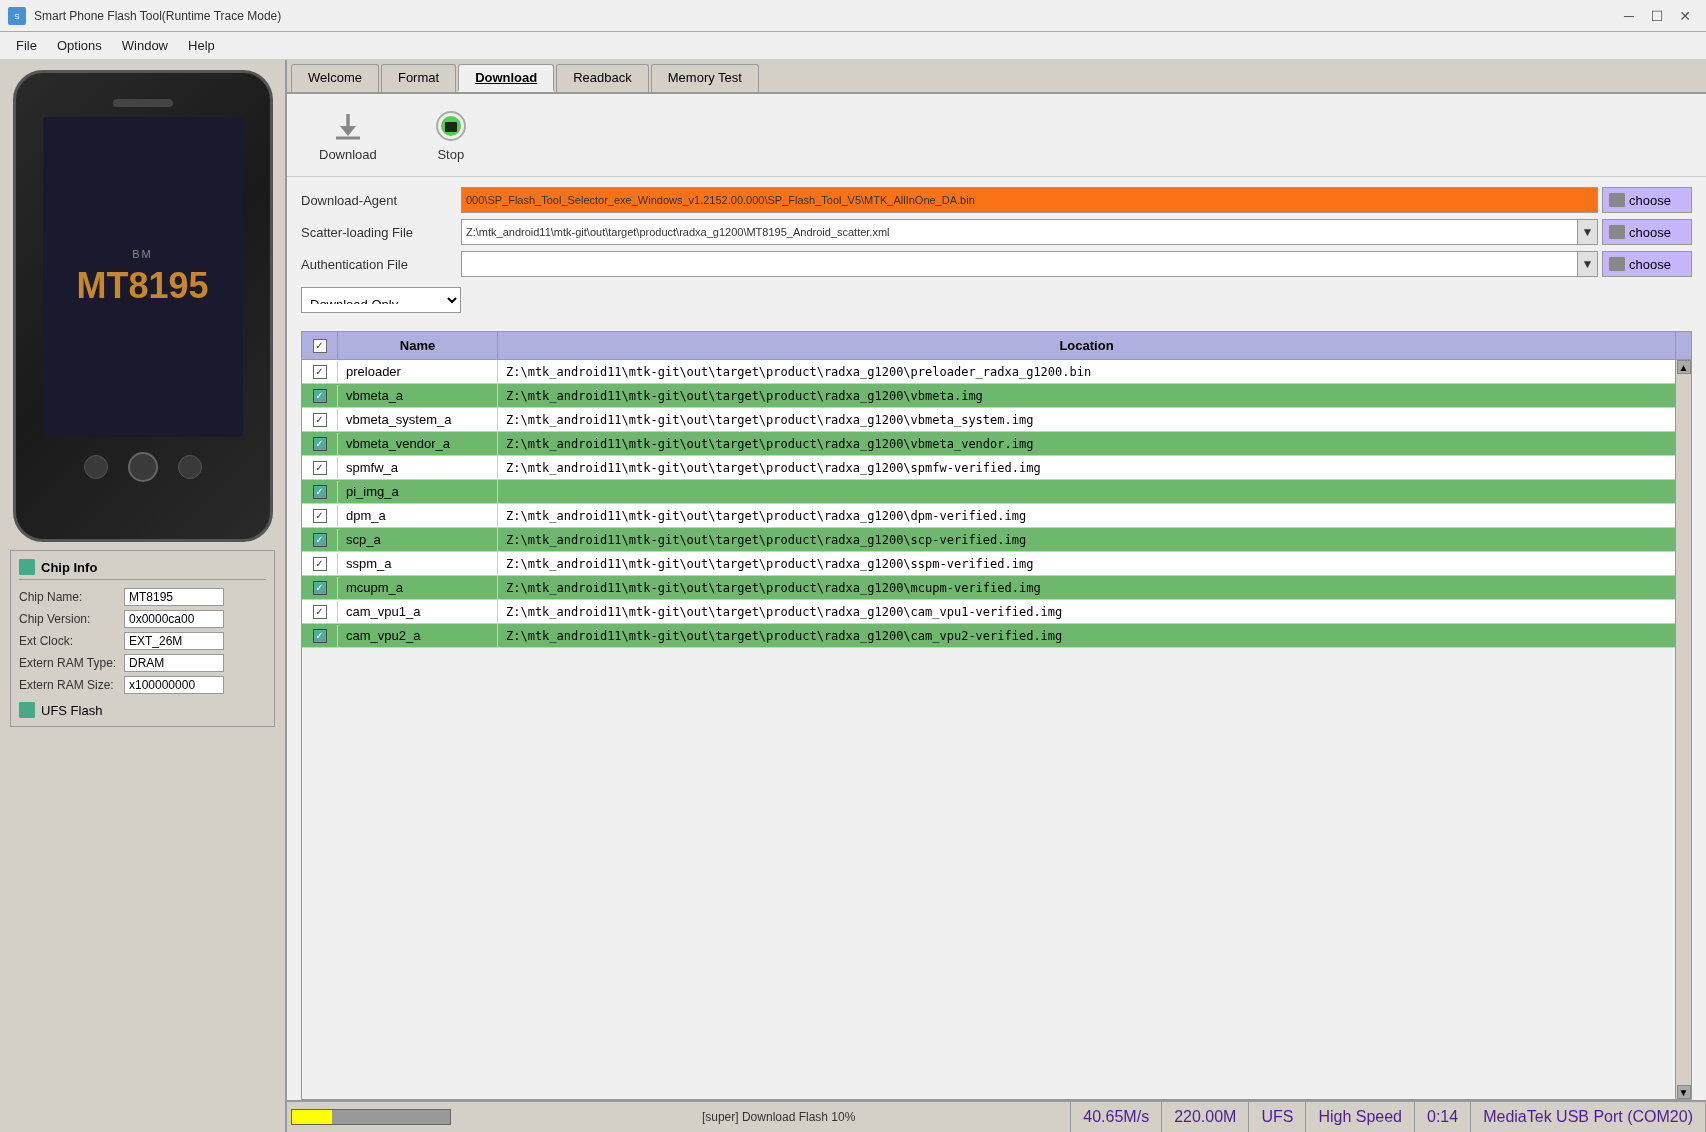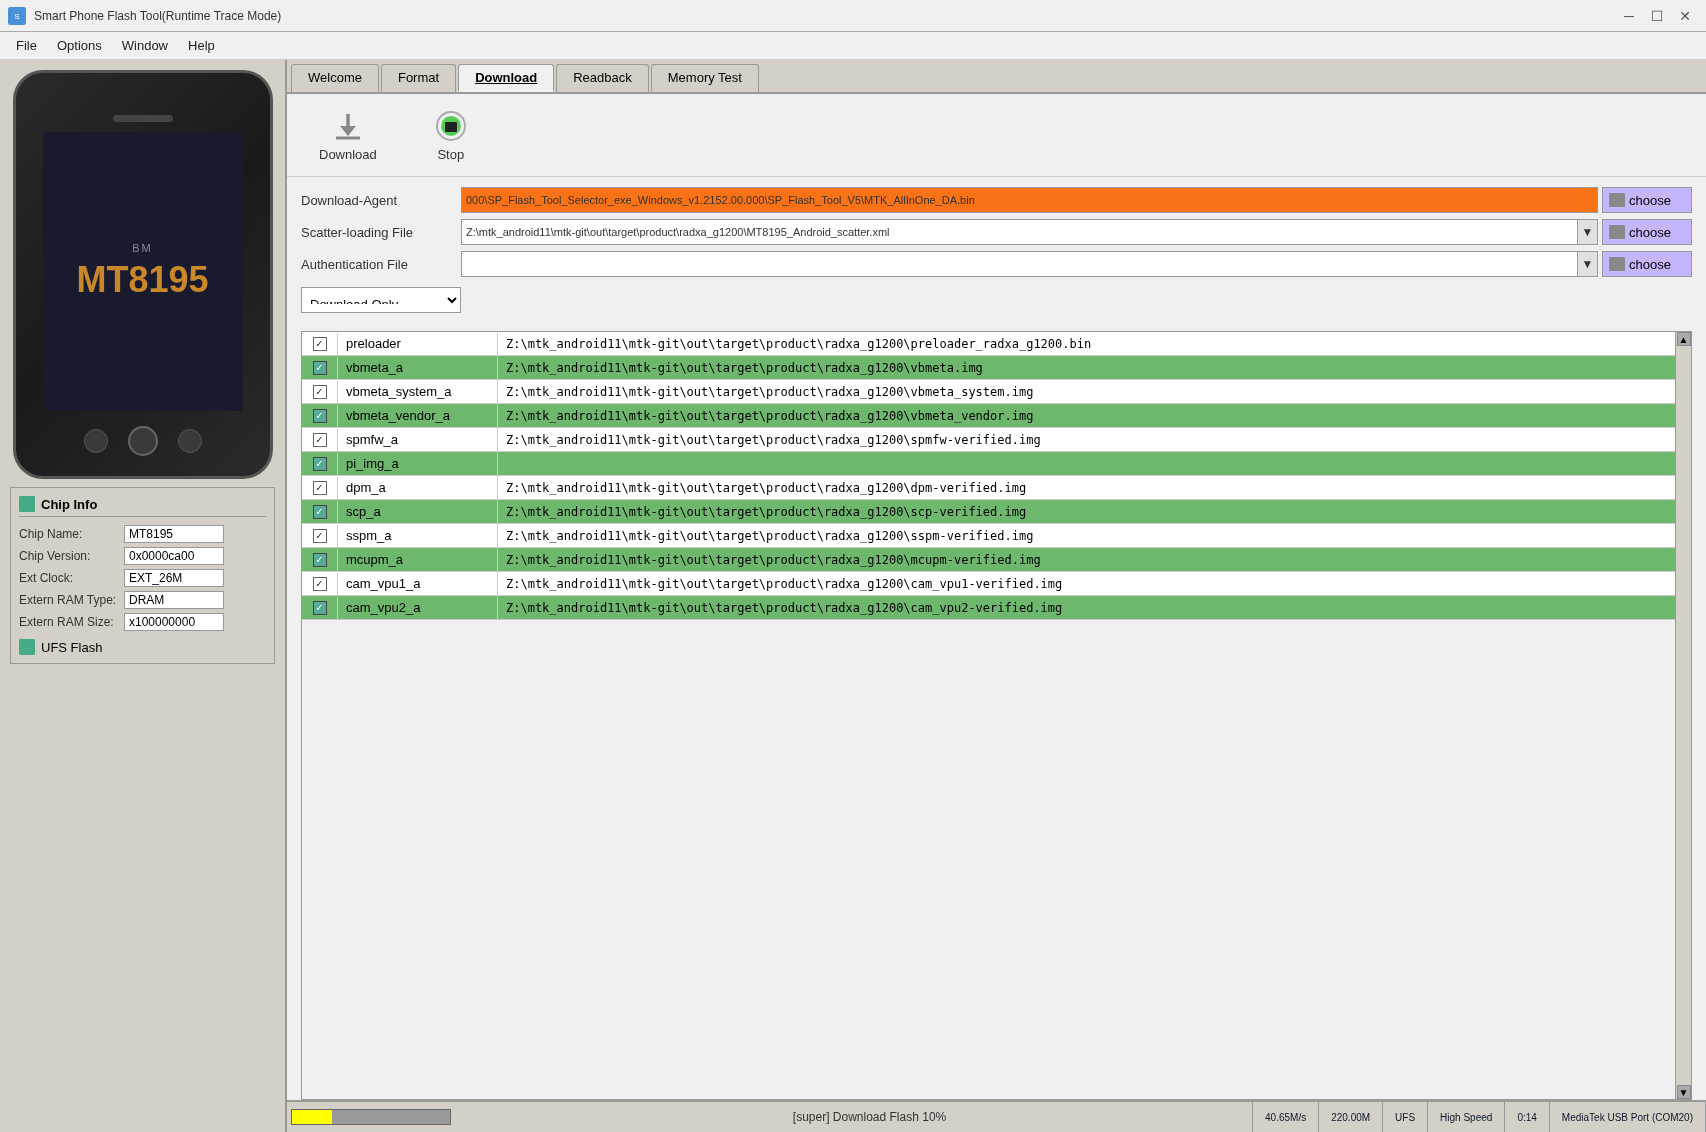--- a/index.html
+++ b/index.html
@@ -15,21 +15,21 @@
     
     .menubar { background: #f0f0f0; height: 28px; display: flex; align-items: center; padding: 0 6px; border-bottom: 1px solid #ccc; }
     .menu-item { padding: 4px 10px; cursor: pointer; font-size: 13px; color: #222; }
 
     
     .main-container { display: flex; height: calc(1132px - 60px); }
 
     
     .left-panel { width: 285px; background: #d4d0c8; padding: 10px; display: flex; flex-direction: column; gap: 8px; }
     .phone-container { flex: 0 0 auto; display: flex; justify-content: center; }
-    .phone { width: 260px; height: 409px; background: linear-gradient(135deg, #2a2a2a, #1a1a1a, #2a2a2a); border-radius: 30px; border: 3px solid #555; position: relative; display: flex; flex-direction: column; align-items: center; padding: 42px 20px 20px; }
+    .phone { width: 260px; height: 472px; background: linear-gradient(135deg, #2a2a2a, #1a1a1a, #2a2a2a); border-radius: 30px; border: 3px solid #555; position: relative; display: flex; flex-direction: column; align-items: center; padding: 26px 20px 20px; }
     .phone-speaker { width: 60px; height: 8px; background: #444; border-radius: 4px; margin-bottom: 10px; }
     .phone-screen { width: 200px; height: 320px; background: #1a1a2e; border-radius: 4px; display: flex; align-items: center; justify-content: center; flex-direction: column; }
     .phone-brand { color: #888; font-size: 11px; margin-bottom: 5px; letter-spacing: 2px; }
     .phone-model { color: #c8882a; font-size: 36px; font-weight: bold; font-family: Arial; }
     .phone-bottom { display: flex; gap: 20px; margin-top: 15px; align-items: center; }
     .phone-btn { width: 24px; height: 24px; border-radius: 50%; background: #3a3a3a; border: 1px solid #555; }
     .phone-home { width: 30px; height: 30px; border-radius: 50%; background: #3a3a3a; border: 2px solid #666; }
 
     
     .chip-info-panel { background: #d4d0c8; border: 1px solid #999; padding: 8px; }
@@ -80,21 +80,21 @@
     .file-row-name { width: 160px; padding: 4px 8px; font-size: 13px; border-right: 1px solid #ccc; }
     .file-row-location { flex: 1; padding: 4px 8px; font-size: 12px; font-family: monospace; }
 
     
     .status-bar { height: 32px; background: #d4d0c8; border-top: 2px solid #999; display: flex; align-items: center; }
     .progress-section { width: 200px; display: flex; align-items: center; padding: 0 4px; }
     .progress-bar-container { width: 160px; height: 16px; background: #999; border: 1px solid #666; position: relative; }
     .progress-bar-fill { height: 100%; background: #ffff00; }
     .status-text { flex: 1; text-align: center; font-size: 12px; color: #333; }
     .status-segments { display: flex; border-left: 1px solid #999; }
-    .status-seg { padding: 0 12px; font-size: 10px; color: #0f172a; border-right: 1px solid #999; display: flex; align-items: center; height: 32px; }
+    .status-seg { padding: 0 12px; font-size: 16px; color: #4c1d95; border-right: 1px solid #999; display: flex; align-items: center; height: 32px; }
 
     
     .cb { width: 14px; height: 14px; border: 1px solid #666; background: white; display: inline-flex; align-items: center; justify-content: center; cursor: pointer; }
     .cb.checked::after { content: '✓'; font-size: 10px; color: #333; }
     .cb-green { width: 14px; height: 14px; border: 1px solid #444; background: #5a9; display: inline-flex; align-items: center; justify-content: center; }
     .cb-green::after { content: '✓'; font-size: 10px; color: white; }
 
     
     .tab.active { text-decoration: underline; }
   </style>
@@ -256,20 +256,28 @@
 
       
       <select class="mode-select">
         <option>Download Only</option>
         <option>Firmware Upgrade</option>
         <option>Format All + Download</option>
       </select>
     </div>
 
     <div style="margin: 0 14px; flex:1; overflow:hidden; border: 1px solid #999; display:flex; flex-direction:column;">
+      <div class="file-table-header">
+        <div class="file-table-header-check">
+          <div class="cb checked"></div>
+        </div>
+        <div class="file-table-header-name">Name</div>
+        <div class="file-table-header-location">Location</div>
+        <div style="width:16px; background:#b0b0e0; border-left:1px solid #999;"></div>
+      </div>
       <div style="display:flex; flex:1; overflow:hidden;">
         <div class="file-table-body" style="flex:1; overflow-y:scroll;" id="file-table-body">
 
         <div class="file-row white">
               <div class="file-row-check">
                 <div class="cb checked"></div>
               </div>
               <div class="file-row-name">preloader</div>
               <div class="file-row-location">Z:\mtk_android11\mtk-git\out\target\product\radxa_g1200\preloader_radxa_g1200.bin</div>
             </div>

